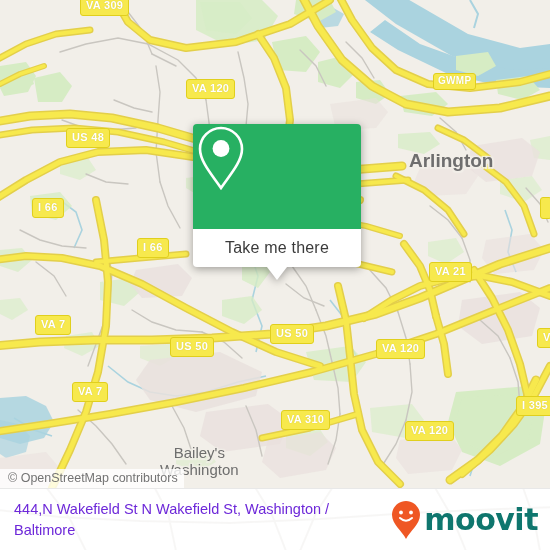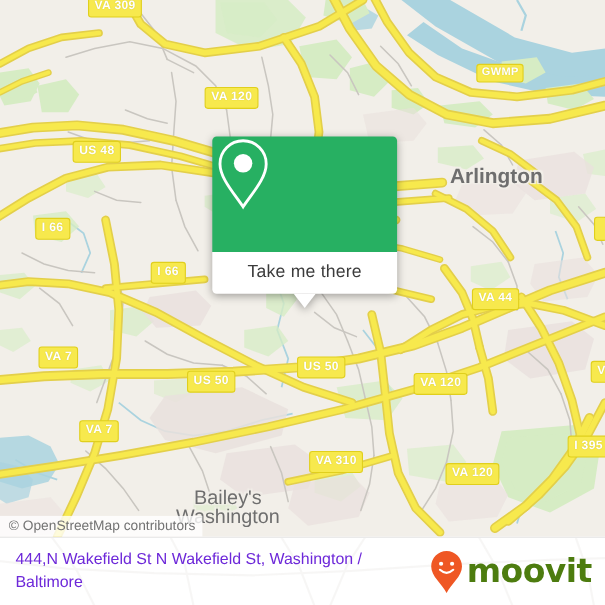--- a/index.html
+++ b/index.html
@@ -37,21 +37,21 @@
   .place{
     position:absolute;
     color:#6e6e6e;
     white-space:nowrap;
     text-shadow:
       -1.5px -1.5px 1px #f2efe9, 1.5px -1.5px 1px #f2efe9,
       -1.5px  1.5px 1px #f2efe9, 1.5px  1.5px 1px #f2efe9,
        0 0 3px #f2efe9;
   }
   .place.big{font-size:19px;}
-  .place.mid{font-size:18px;line-height:17px;text-align:center;}
+  .place.mid{font-size:15px;line-height:17px;text-align:center;}
 
   
   #callout{
     position:absolute;left:193px;top:124px;width:168px;
     filter:drop-shadow(0 2px 4px rgba(0,0,0,.35));
   }
   #callout-green{
     height:105px;border-radius:4px 4px 0 0;
     display:flex;align-items:center;justify-content:center;
   }
@@ -86,21 +86,21 @@
   #footer-title{
     position:relative;flex:1;
     padding:0 6px 0 14px;
     font-size:14.5px;line-height:21px;color:#6d28d9;
   }
   #brand{
     position:relative;display:flex;align-items:center;
     padding-right:12px;gap:3px;
   }
   #brand-word{
-    font-size:30px;line-height:30px;color:#4d7c0f;letter-spacing:-.5px;
+    font-size:30px;line-height:30px;color:#0f766e;letter-spacing:-.5px;
     font-family:"DejaVu Sans",sans-serif;font-weight:bold;
   }
 </style>
 </head>
 <body>
 
 <div id="app">
 
   <div id="map">
 
@@ -295,26 +295,26 @@
           <path d="M0,84 L20,74 L44,66" stroke-width="3.5"></path>
           <path d="M396,176 L424,190 L448,210 L464,234" stroke-width="4"></path>
           <path d="M332,220 L366,226 L400,236" stroke-width="3.5"></path>
         </g>
 
       </g>
     </svg>
 
     <div class="shield" style="left:80px;top:-4px;">VA 309</div>
     <div class="shield" style="left:186px;top:79px;">VA 120</div>
-    <div class="shield sm" style="left:433px;top:58px;">GWMP</div>
+    <div class="shield sm" style="left:433px;top:73px;">GWMP</div>
     <div class="shield" style="left:66px;top:128px;">US 48</div>
     <div class="shield" style="left:32px;top:198px;">I 66</div>
     <div class="shield" style="left:137px;top:238px;">I 66</div>
     <div class="shield" style="left:35px;top:315px;">VA 7</div>
-    <div class="shield" style="left:429px;top:262px;">VA 44</div>
+    <div class="shield" style="left:429px;top:262px;">VA 21</div>
     <div class="shield" style="left:270px;top:324px;">US 50</div>
     <div class="shield" style="left:170px;top:337px;">US 50</div>
     <div class="shield" style="left:376px;top:339px;">VA 120</div>
     <div class="shield" style="left:72px;top:382px;">VA 7</div>
     <div class="shield" style="left:281px;top:410px;">VA 310</div>
     <div class="shield" style="left:405px;top:421px;">VA 120</div>
     <div class="shield" style="left:516px;top:396px;">I 395</div>
     <div class="shield" style="left:537px;top:328px;">VA</div>
     <div class="shield" style="left:540px;top:197px;width:12px;height:22px;padding:0;"></div>
 

